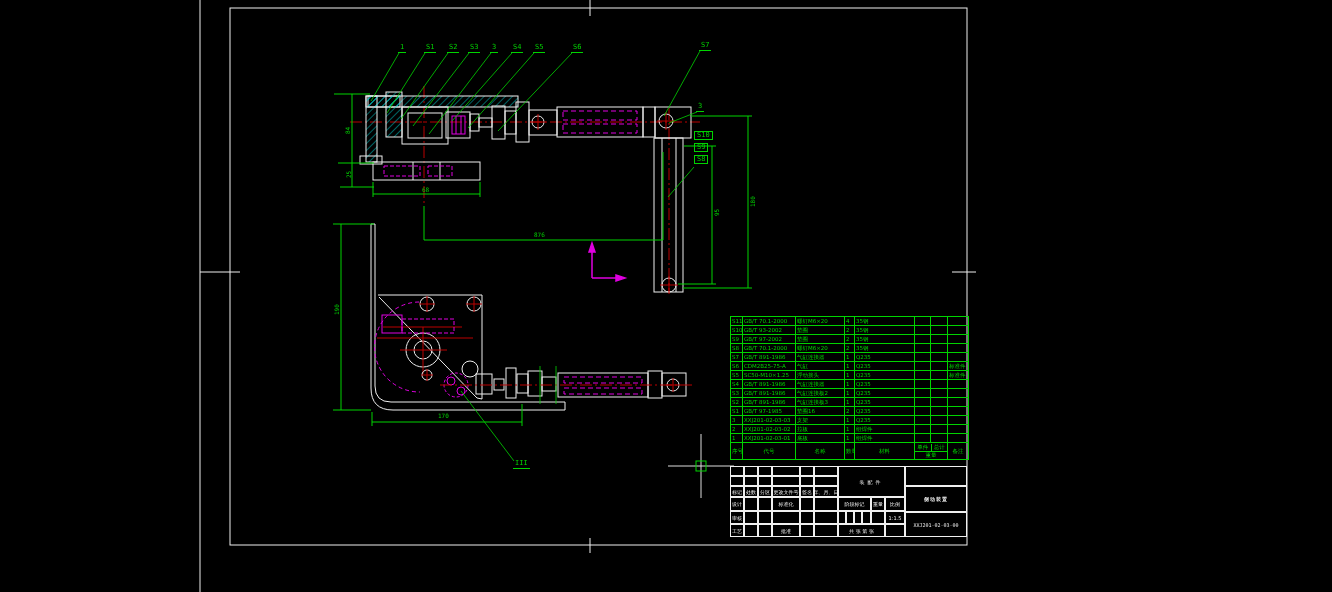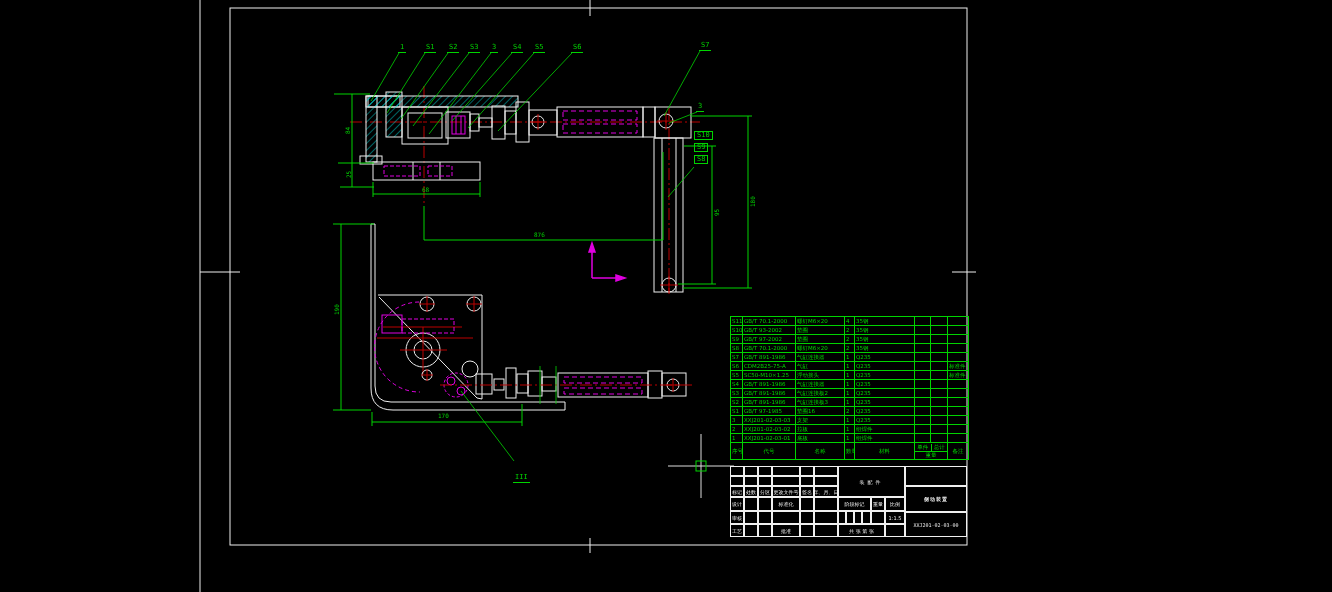--- a/index.html
+++ b/index.html
@@ -259,21 +259,21 @@
       <div class="lbl callout" style="left: 468px; top: 44px;">S3</div>
       <div class="lbl callout" style="left: 490px; top: 44px;">3</div>
       <div class="lbl callout" style="left: 511px; top: 44px;">S4</div>
       <div class="lbl callout" style="left: 533px; top: 44px;">S5</div>
       <div class="lbl callout" style="left: 571px; top: 44px;">S6</div>
       <div class="lbl callout" style="left: 699px; top: 42px;">S7</div>
       <div class="lbl callout" style="left: 696px; top: 103px;">3</div>
       <div class="lbl boxed" style="left: 694px; top: 131px;">S10</div>
       <div class="lbl boxed" style="left: 694px; top: 143px;">S9</div>
       <div class="lbl boxed" style="left: 694px; top: 155px;">S8</div>
-      <div class="lbl callout" style="left: 513px; top: 474px;">III</div>
+      <div class="lbl callout" style="left: 513px; top: 460px;">III</div>
       <div class="lbl dimtext rot" style="left: 345px; top: 134px;">84</div>
       <div class="lbl dimtext rot" style="left: 346px; top: 178px;">25</div>
       <div class="lbl dimtext" style="left: 422px; top: 187px;">68</div>
       <div class="lbl dimtext" style="left: 534px; top: 232px;">876</div>
       <div class="lbl dimtext rot" style="left: 714px; top: 216px;">95</div>
       <div class="lbl dimtext rot" style="left: 750px; top: 207px;">180</div>
       <div class="lbl dimtext rot" style="left: 334px; top: 315px;">190</div>
       <div class="lbl dimtext" style="left: 438px; top: 413px;">170</div>
     </div>
 

